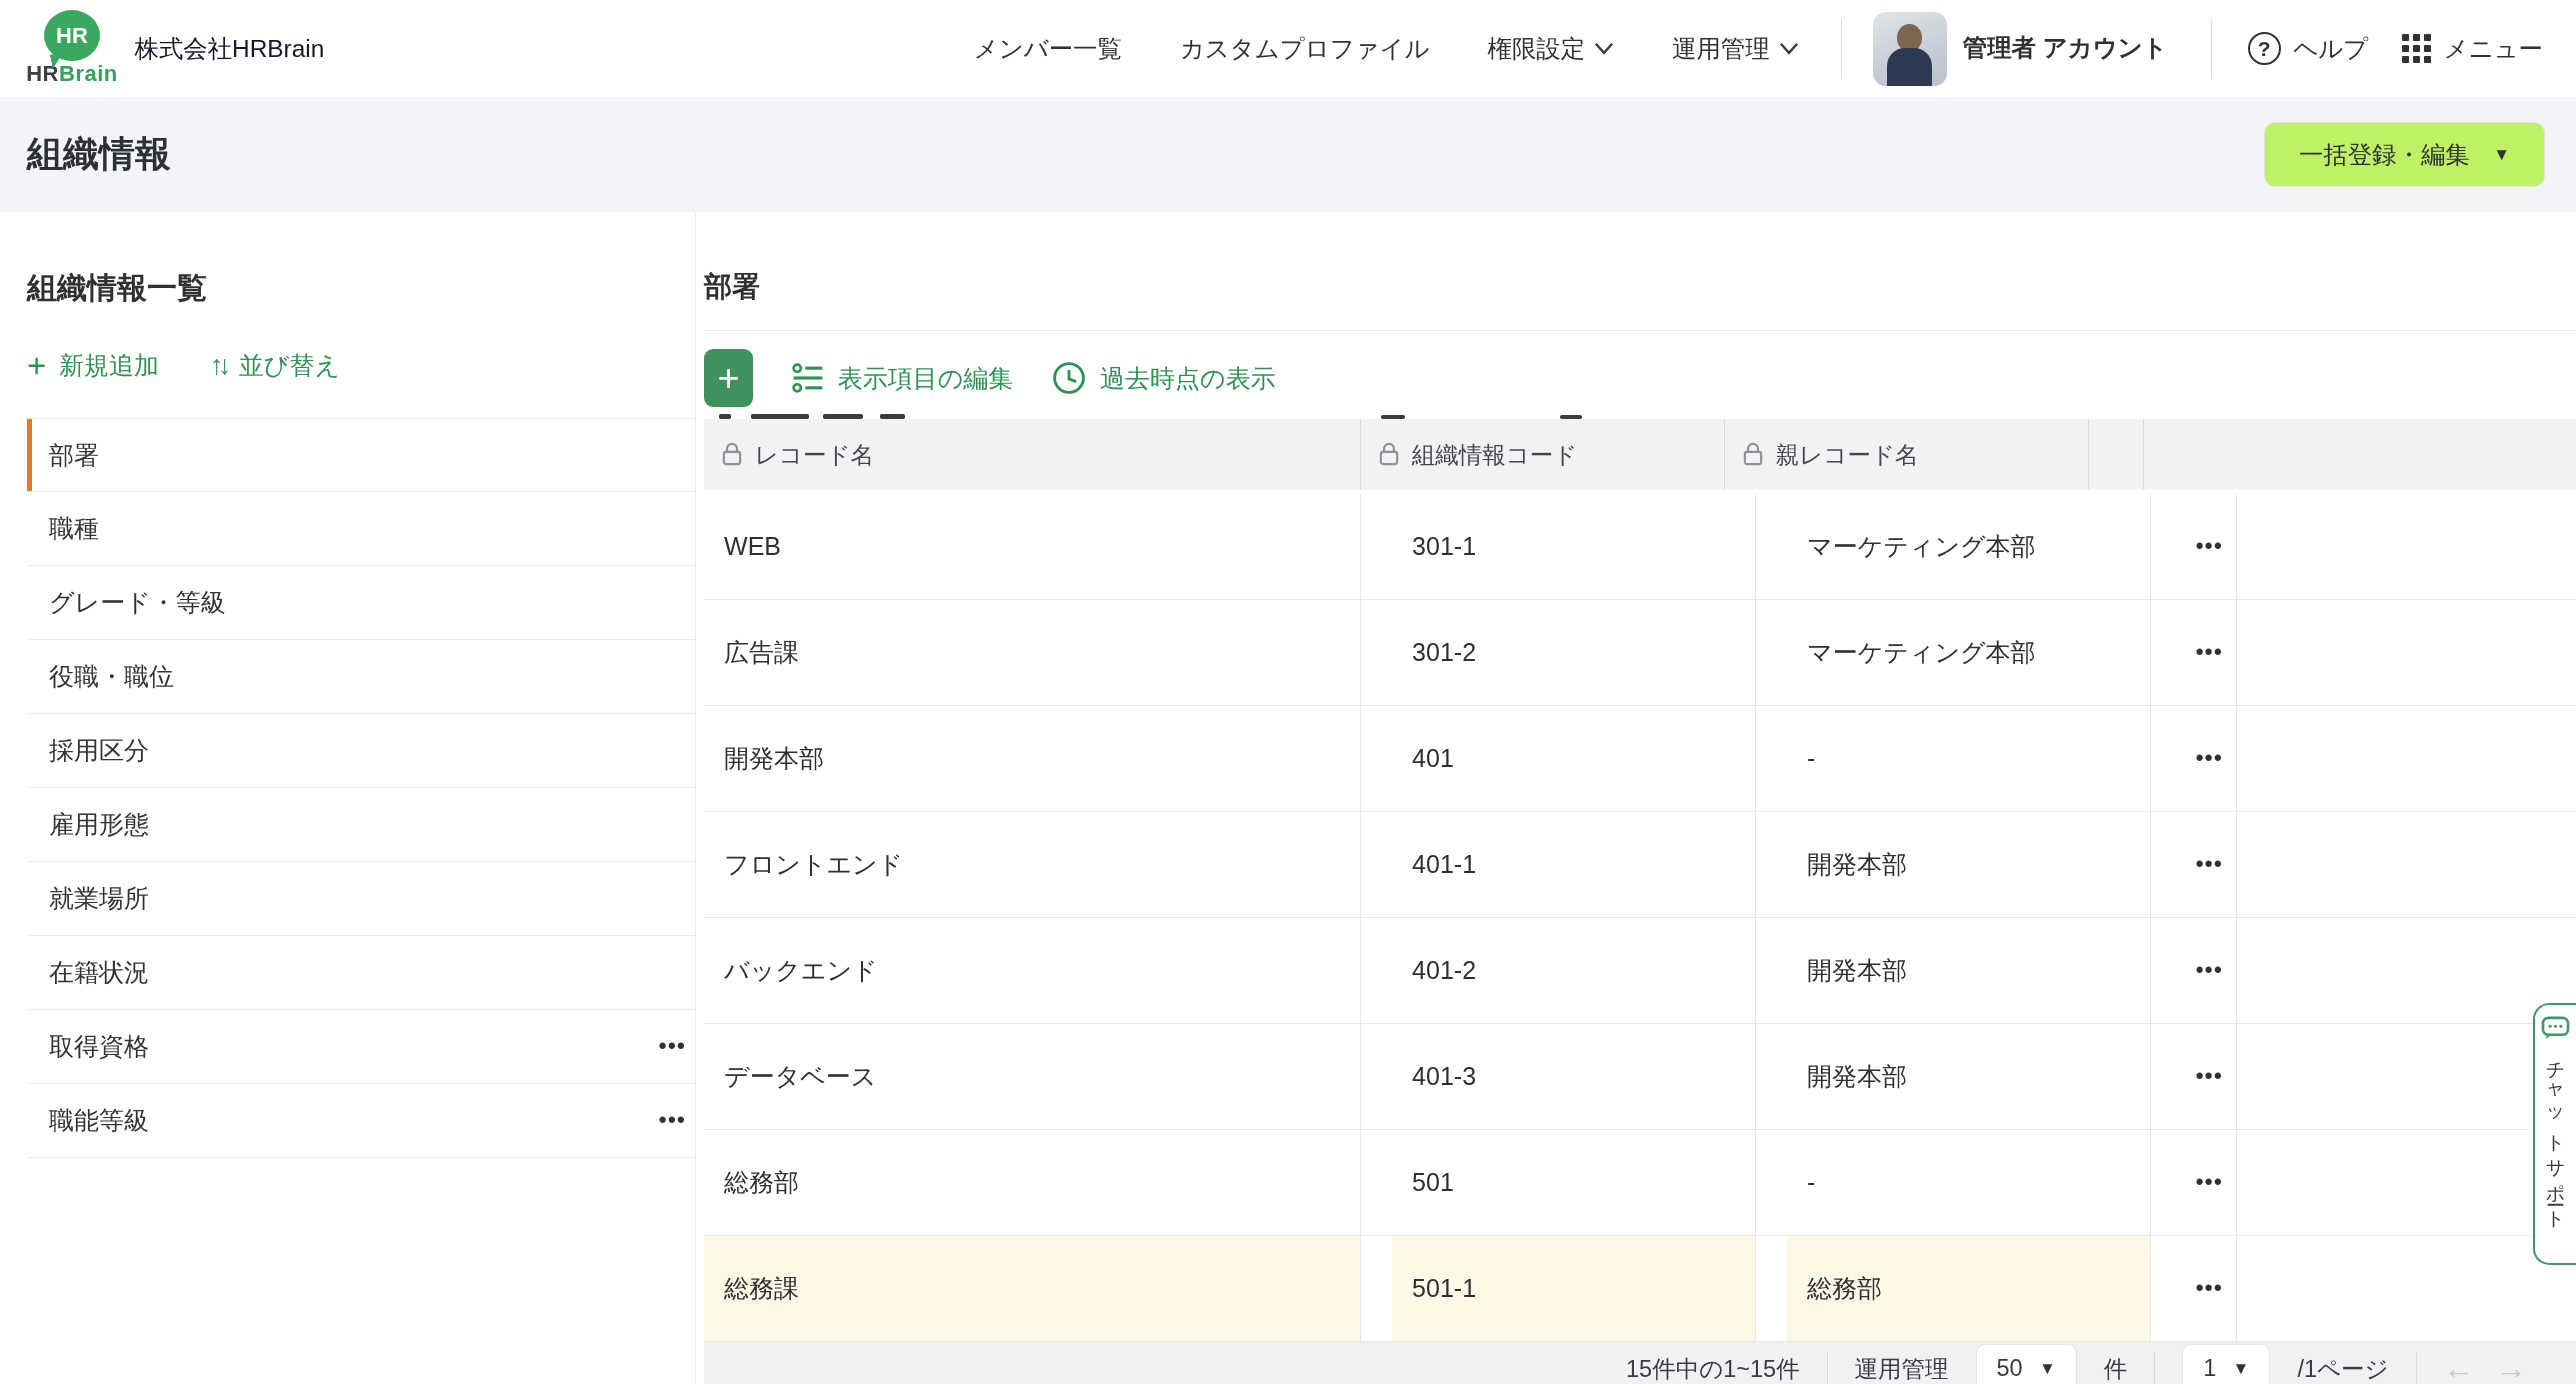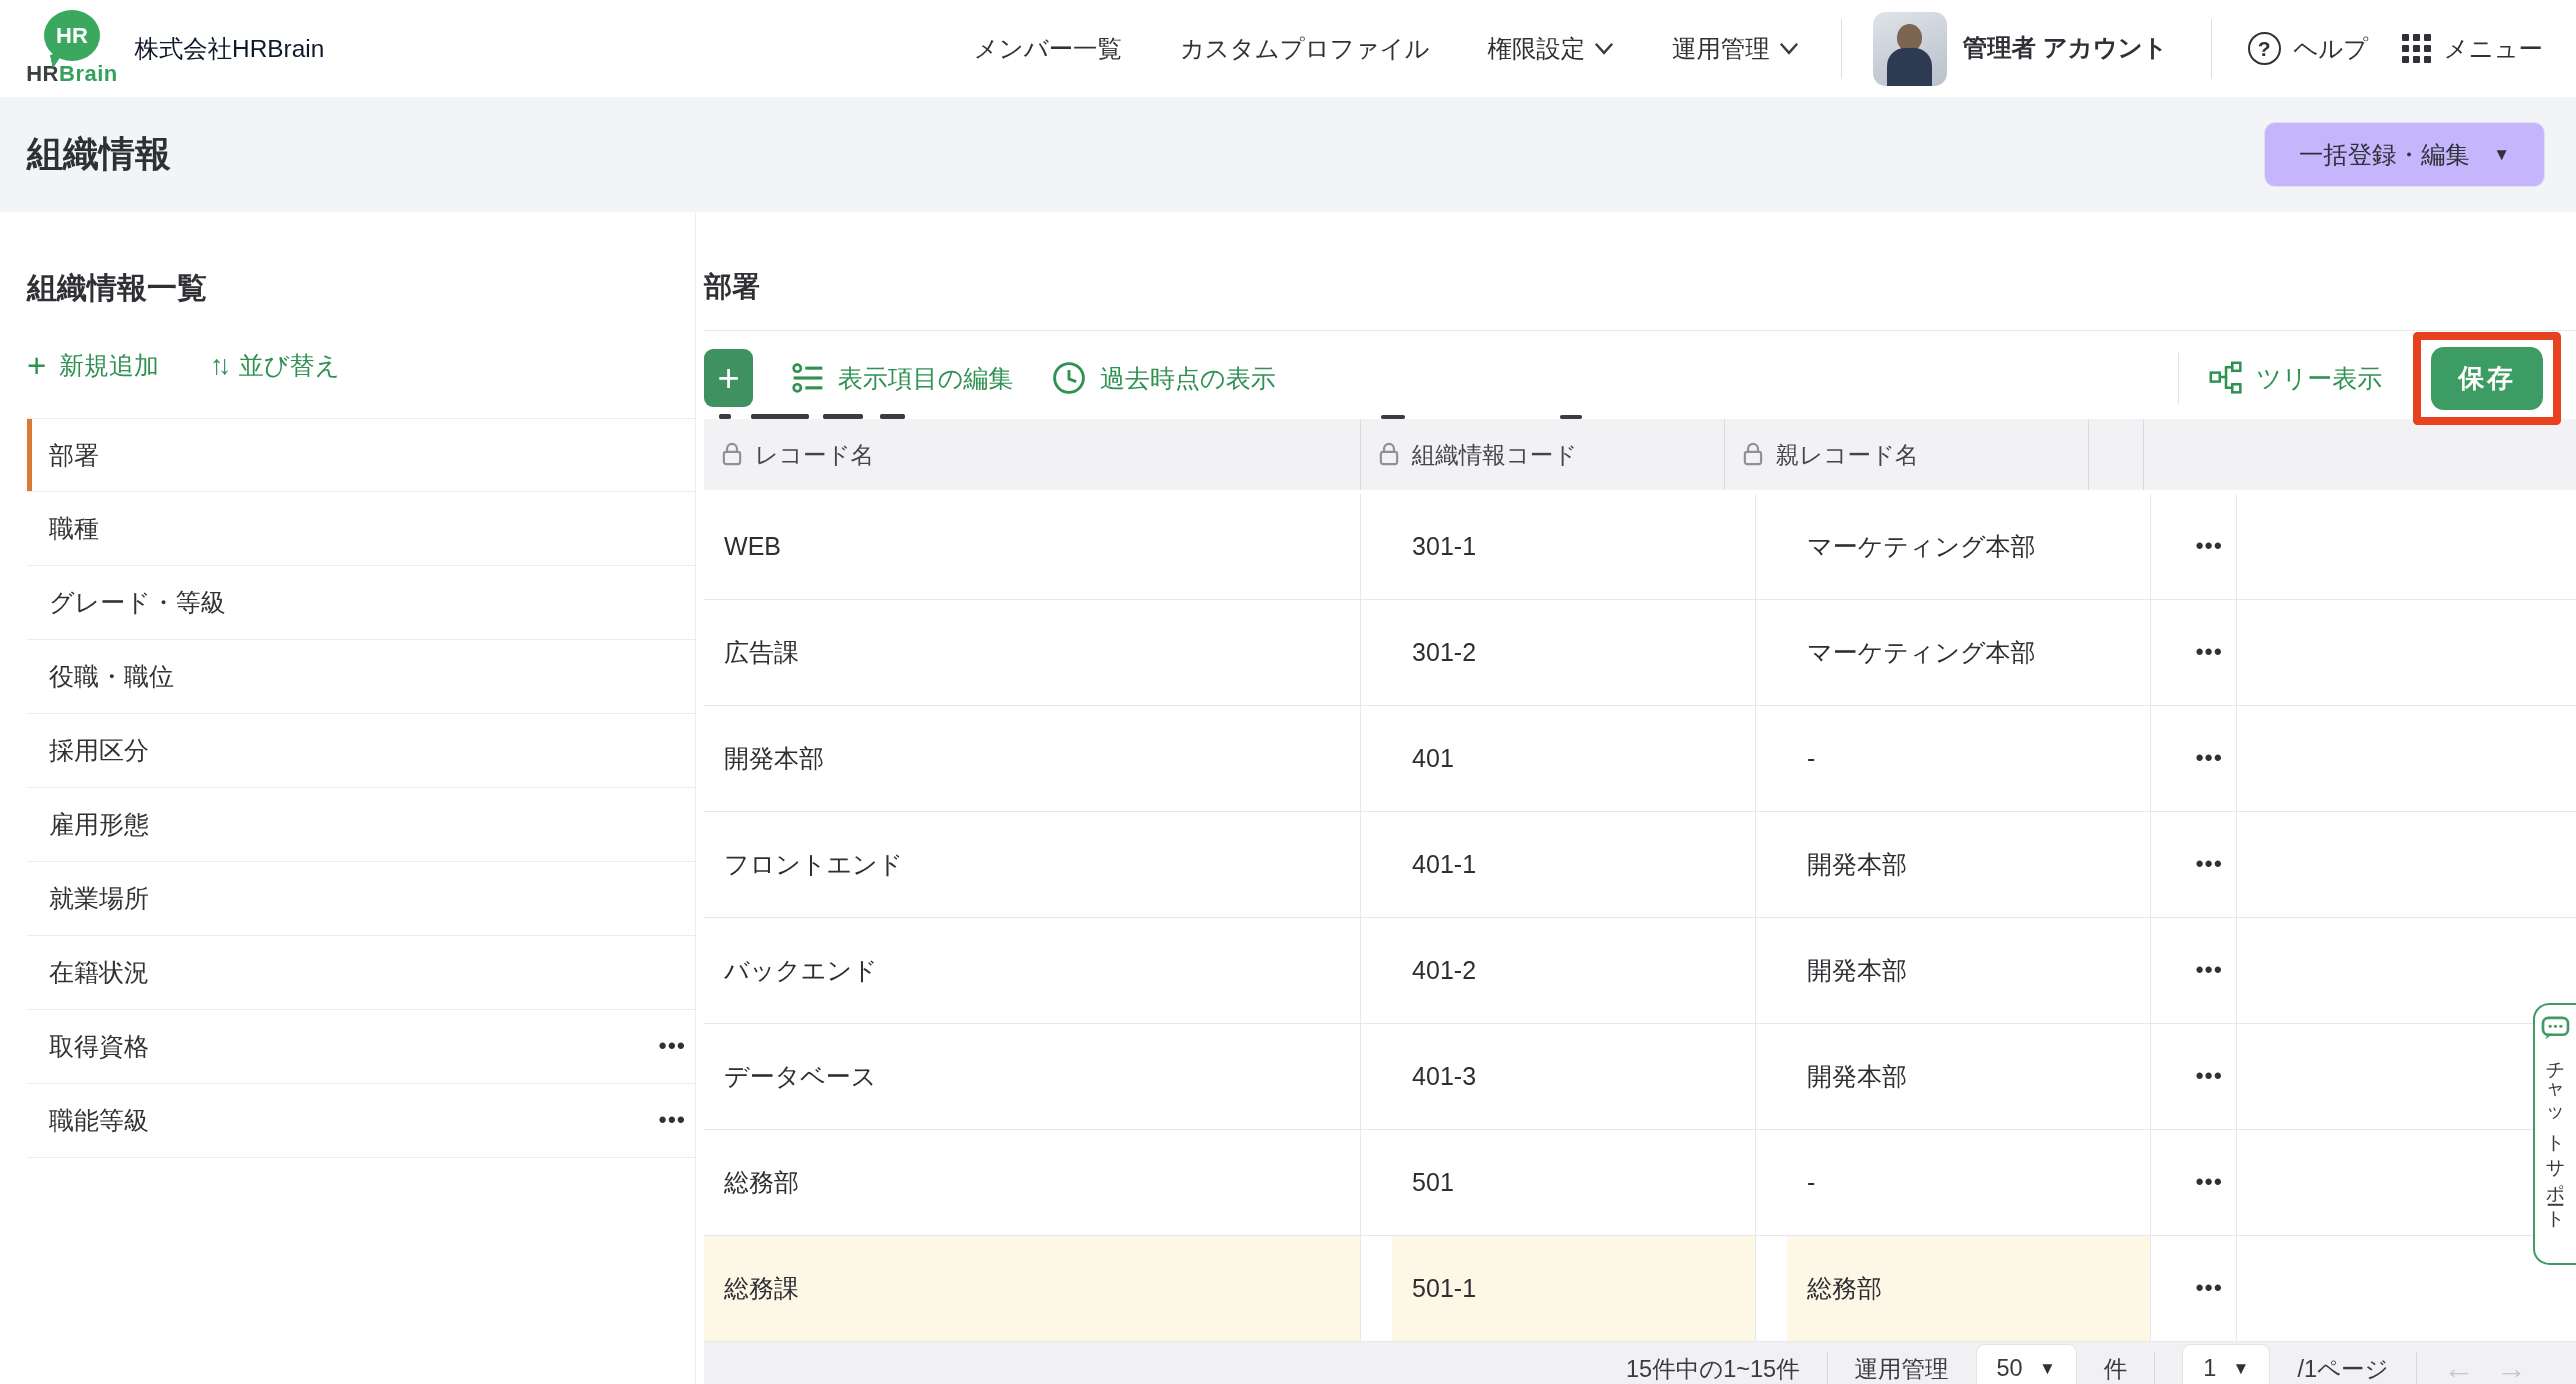--- a/index.html
+++ b/index.html
@@ -33,21 +33,21 @@
   .help-circle { width:33px; height:33px; border:2.7px solid #2f3136; border-radius:50%;
     display:flex; align-items:center; justify-content:center; font-size:21px; font-weight:bold; }
   .grid-icon { display:grid; grid-template-columns:repeat(3,7.2px); grid-auto-rows:7.2px; gap:3.6px; }
   .grid-icon i { background:#2f3136; border-radius:0.9px; }
   .menu-btn { margin-left:34px; }
 
   
   .title-band { display:flex; align-items:center; height:115px; background:#f2f4f8; padding:0 31px 0 27px; }
   .page-title { font-size:36px; font-weight:bold; color:#2e3033; }
   .bulk-btn { margin-left:auto; display:flex; align-items:center; gap:23.5px; height:65px; padding:0 34px;
-    background:#c4b5fd; border:0.9px solid #e2e2e8; border-radius:11px; font-size:24.4px; color:#2f3136; cursor:pointer; }
+    background:#bef264; border:0.9px solid #e2e2e8; border-radius:11px; font-size:24.4px; color:#2f3136; cursor:pointer; }
   .caret { font-size:17px; color:#2f3136; }
 
   
   .content { display:flex; height:1173px; }
   .sidebar { width:696px; border-right:0.9px solid #ededf0; padding:56px 0 0 27px; }
   .sidebar-title { font-size:30px; font-weight:bold; color:#2e3033; }
   .sidebar-actions { display:flex; gap:51px; margin-top:40px; }
   .green-link { display:flex; align-items:center; gap:12.7px; color:#2f9152; font-size:25px; cursor:pointer; white-space:nowrap; }
   .green-link .plus-glyph { font-size:33px; font-weight:400; line-height:1; }
   .green-link .sort-glyph { font-size:27px; letter-spacing:-5.4px; font-weight:bold; }
@@ -248,36 +248,20 @@
           <span>表示項目の編集</span>
         </div>
         <div class="green-link tool-link">
           <svg width="36" height="36" viewBox="0 0 40 40">
             <circle cx="20" cy="20" r="16" fill="none" stroke="#2f9152" stroke-width="3.2"></circle>
             <polyline points="20,11 20,21 28,24" fill="none" stroke="#2f9152" stroke-width="3.2"></polyline>
           </svg>
           <span>過去時点の表示</span>
         </div>
 
-        <div class="toolbar-right">
-          <div class="v-divider"></div>
-          <div class="green-link">
-            <svg width="34" height="34" viewBox="0 0 38 38">
-              <rect x="2" y="13" width="10" height="10" fill="none" stroke="#2f9152" stroke-width="2.8"></rect>
-              <polyline points="12,18 19,18 19,7 26,7" fill="none" stroke="#2f9152" stroke-width="2.8"></polyline>
-              <polyline points="19,18 19,30 26,30" fill="none" stroke="#2f9152" stroke-width="2.8"></polyline>
-              <rect x="26" y="2" width="9" height="9" fill="none" stroke="#2f9152" stroke-width="2.8"></rect>
-              <rect x="26" y="26" width="9" height="9" fill="none" stroke="#2f9152" stroke-width="2.8"></rect>
-            </svg>
-            <span>ツリー表示</span>
-          </div>
-          <div class="save-annotation">
-            <button class="save-btn">保存</button>
-          </div>
-        </div>
       </div>
 
       <div class="records-table">
         <div class="sliver">
           <i style="left:14.5px;width:12.7px;"></i>
             <i style="left:47px;width:58px;"></i>
           <i style="left:119px;width:40px;"></i>
             <i style="left:176px;width:25px;"></i>
           <i style="left:677px;width:23.5px;height:4.5px;"></i>
             <i style="left:856px;width:22px;height:4.5px;"></i>

